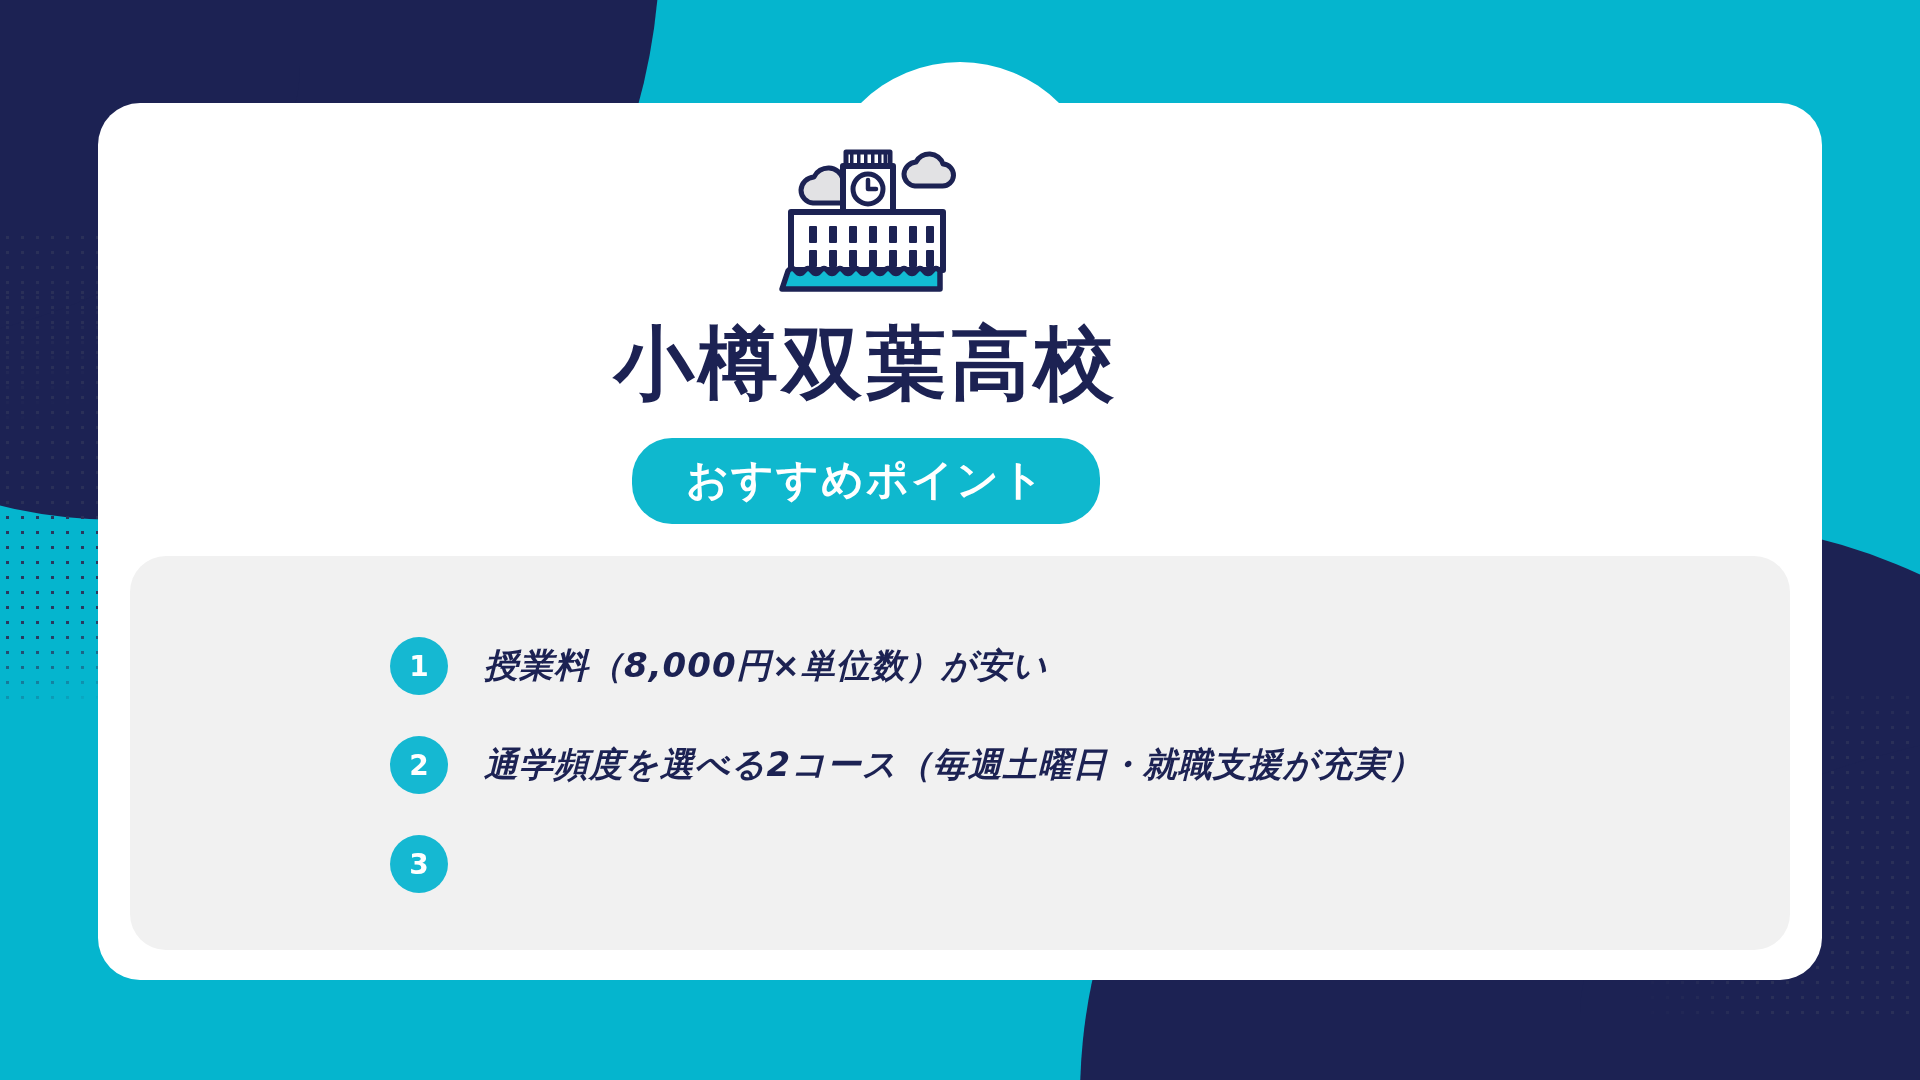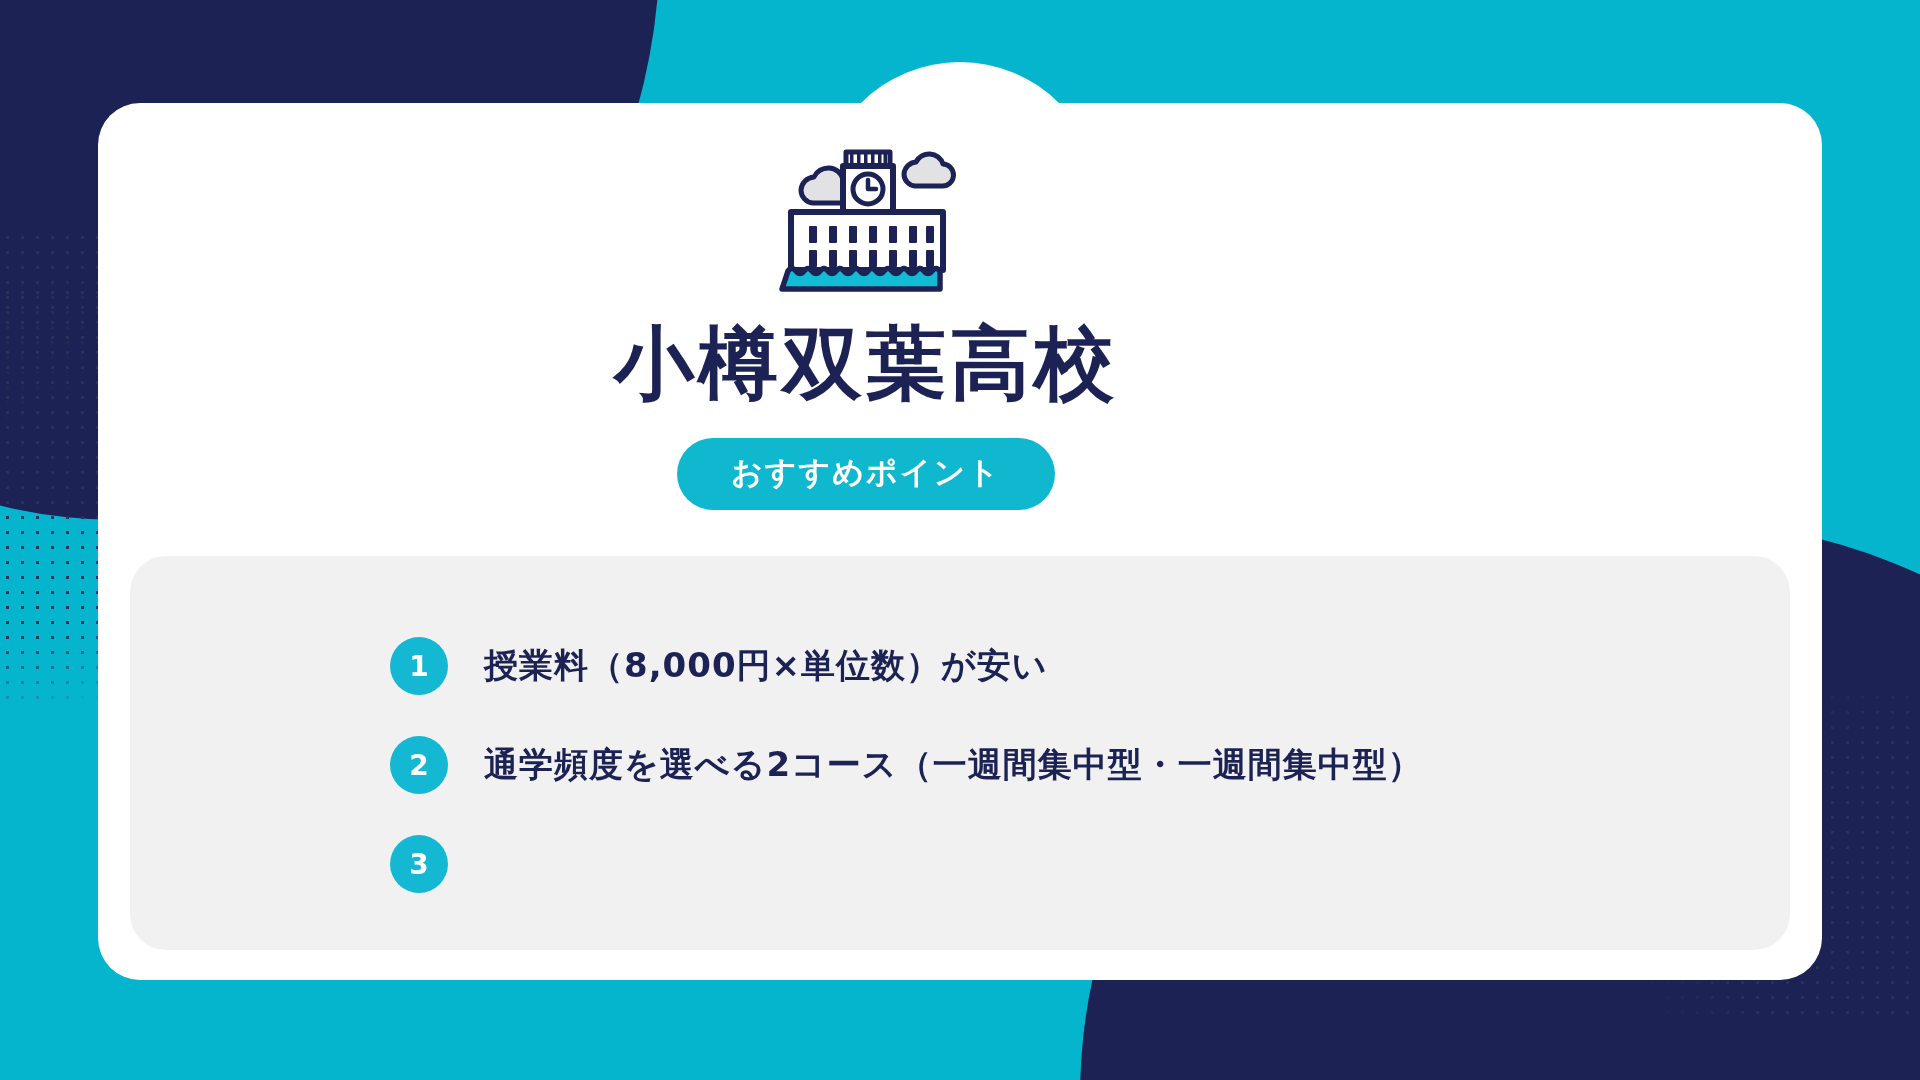--- a/index.html
+++ b/index.html
@@ -102,21 +102,21 @@
     color:#1C2253;
     letter-spacing:4px;
     line-height:1;
     font-family:"DejaVu Sans","Liberation Sans",sans-serif;
   }
 
   .badge {
     margin-top:34px;
     background:#0FB8CE;
     color:#FFFFFF;
-    font-size:31px;
+    font-size:42px;
     font-weight:bold;
     letter-spacing:2px;
     padding:14px 54px 16px;
     border-radius:40px;
     position:relative;
     z-index:3;
     font-family:"DejaVu Sans","Liberation Sans",sans-serif;
   }
 
   
@@ -151,20 +151,21 @@
   }
 
   .point-text {
     margin-left:36px;
     font-size:34px;
     font-weight:bold;
     color:#1C2253;
     letter-spacing:1px;
     white-space:nowrap;
     font-family:"DejaVu Sans","Liberation Sans",sans-serif;
+    font-style:italic;
   }
 </style>
 </head>
 <body>
 
 <div class="bg">
   <div class="blob-tl"></div>
   <div class="blob-tl2"></div>
   <div class="blob-br"></div>
   <div class="blob-br2"></div>
@@ -232,21 +233,21 @@
 
   <div class="panel">
 
     <div class="point-row">
       <div class="num-circle">1</div>
       <div class="point-text">授業料（8,000円×単位数）が安い</div>
     </div>
 
     <div class="point-row">
       <div class="num-circle">2</div>
-      <div class="point-text">通学頻度を選べる2コース（一週間集中型・一週間集中型）</div>
+      <div class="point-text">通学頻度を選べる2コース（毎週土曜日・就職支援が充実）</div>
     </div>
 
     <div class="point-row">
       <div class="num-circle">3</div>
     </div>
 
   </div>
 </div>
 
 </body></html>

